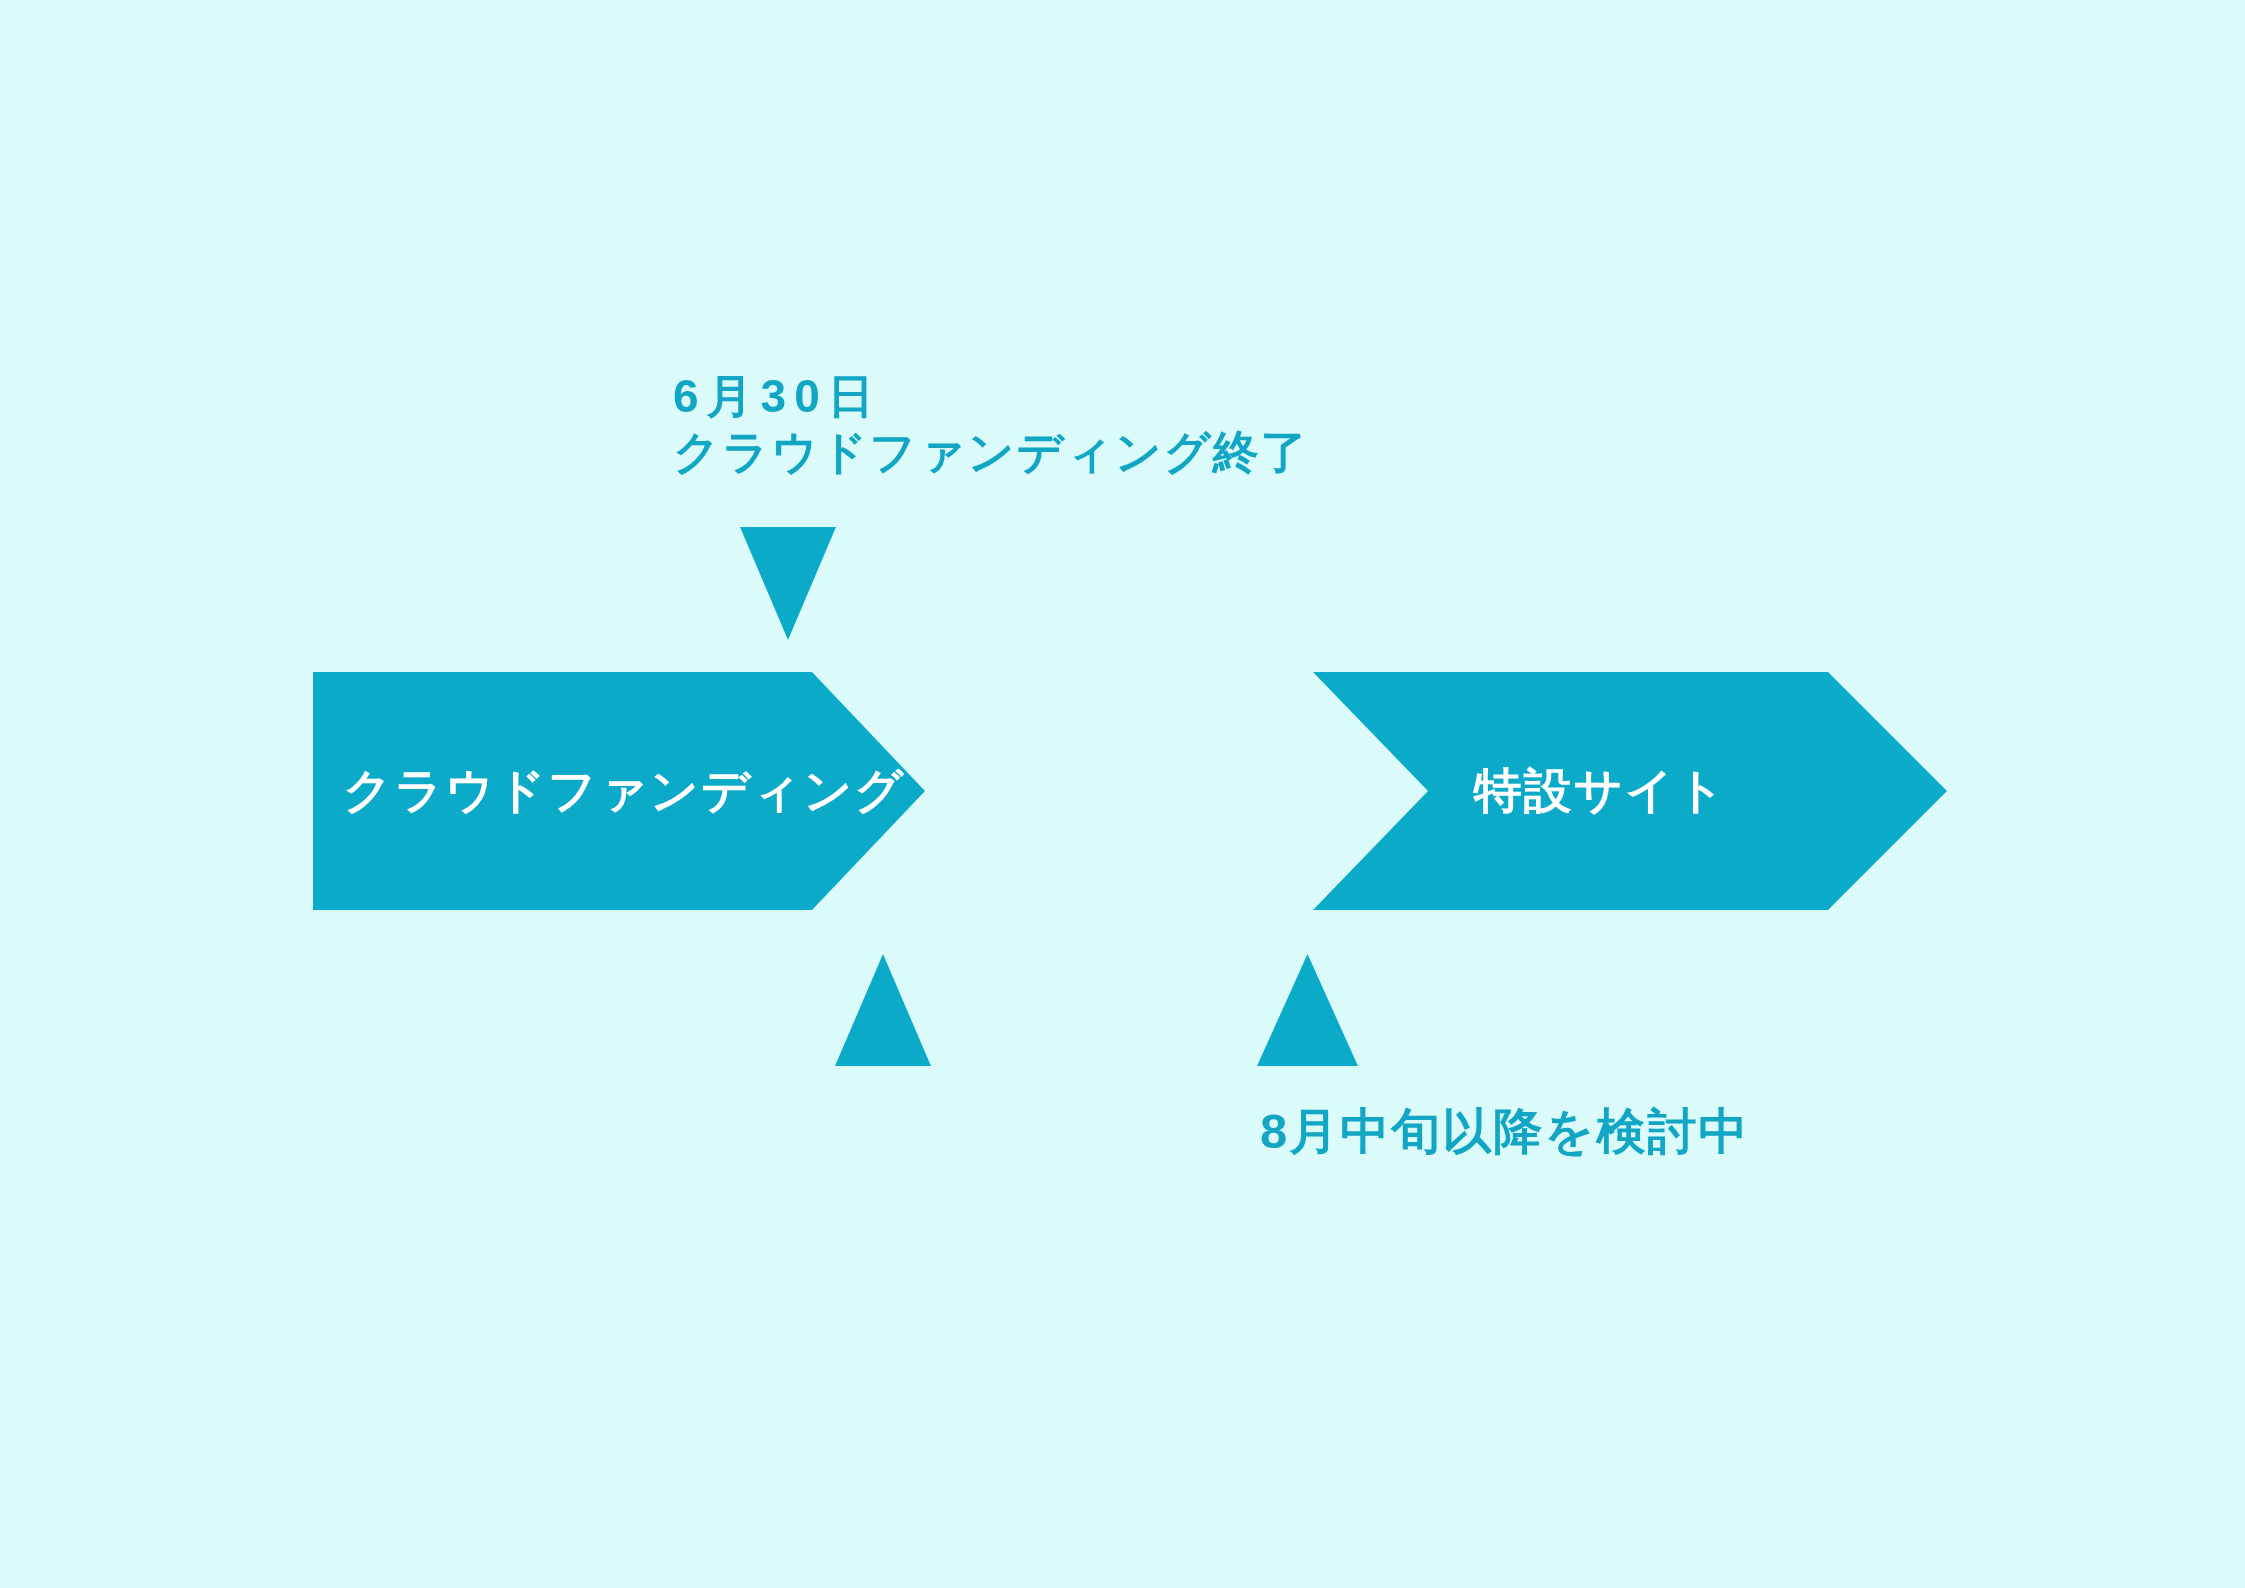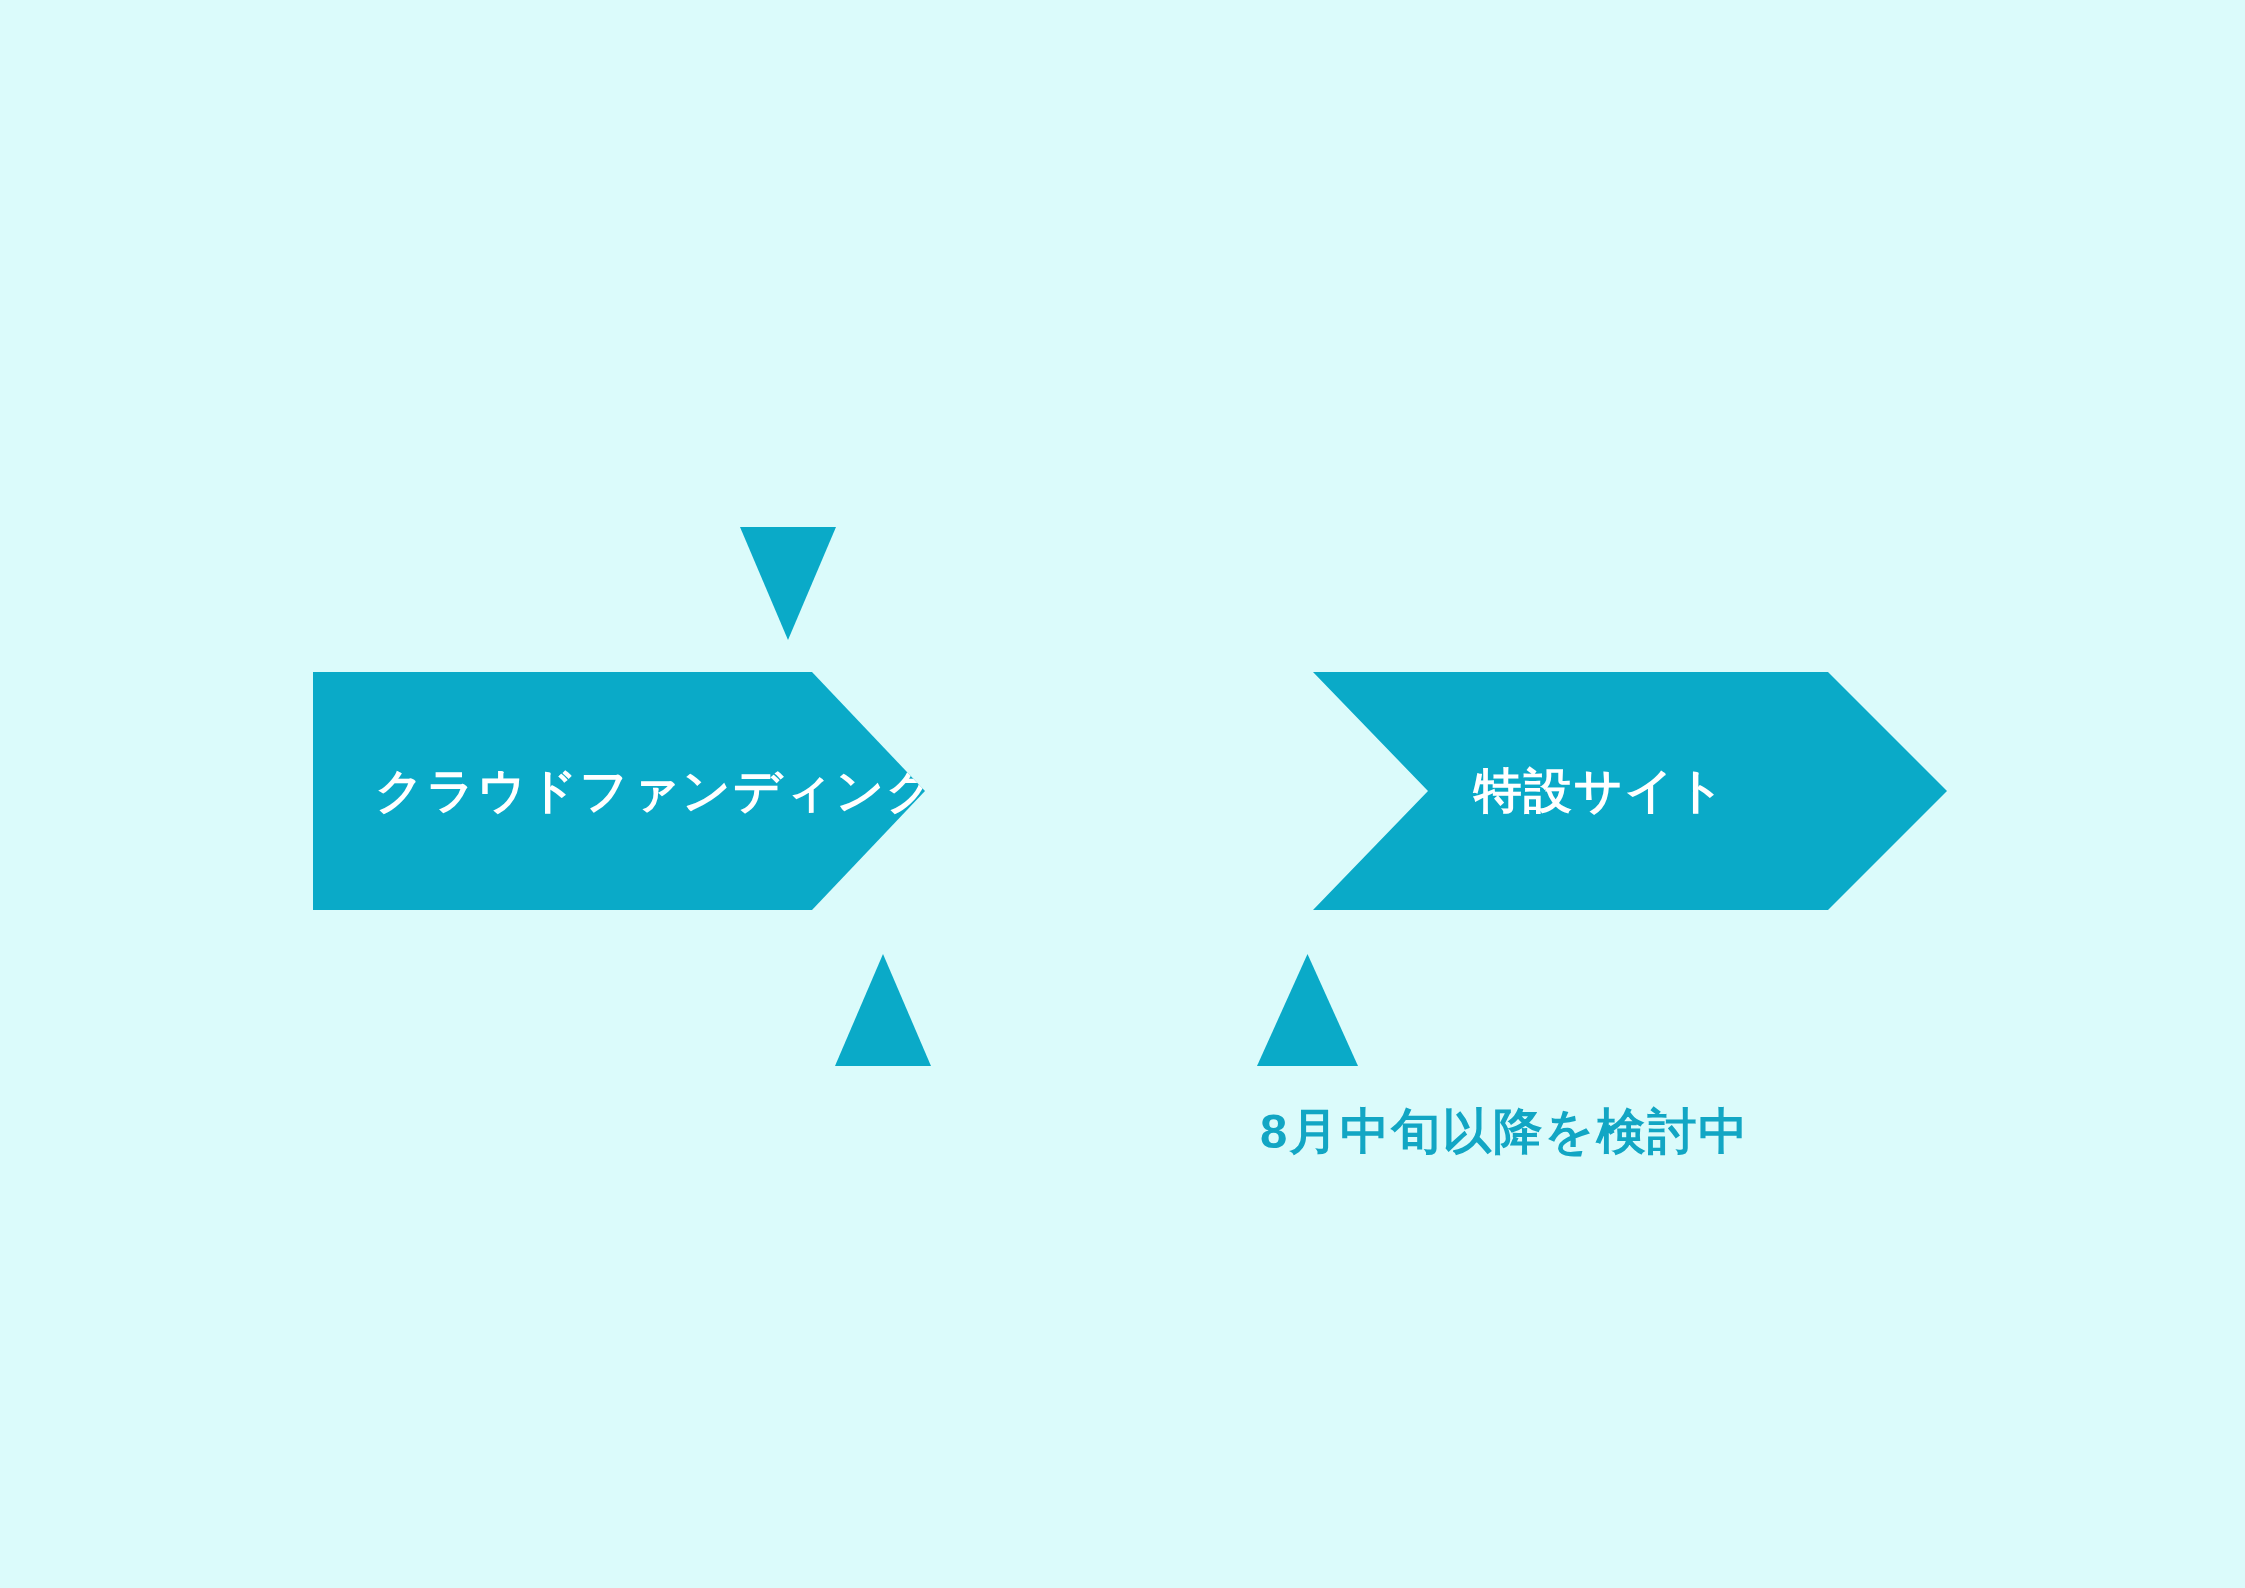--- a/index.html
+++ b/index.html
@@ -36,21 +36,21 @@
     font-weight: bold;
     letter-spacing: 2px;
     white-space: nowrap;
   }
   #stage1 {
     left: 313px;
     width: 612px;
     background: #0AAAC8;
     clip-path: polygon(0 0, 499px 0, 100% 50%, 499px 100%, 0 100%);
   }
-  #stage1 .stage-label { left: 30px; width: 499px; margin-left: 32px; }
+  #stage1 .stage-label { left: 30px; width: 499px; }
   #stage2 {
     left: 843px;
     width: 557px;
     background: #2E8997;
     clip-path: polygon(0 0, 442px 0, 100% 50%, 442px 100%, 0 100%, 114px 50%);
   }
   #stage2 .stage-label { left: 0; width: 442px; }
   #stage3 {
     left: 1313px;
     width: 634px;
@@ -106,20 +106,24 @@
     line-height: 62px;
   }
   .date-line { letter-spacing: 8px; }
   .desc-line { letter-spacing: 2px; }
 </style>
 </head>
 <body>
 
 <div id="canvas">
 
+  <div id="ann-top" class="annotation">
+    <div class="date-line">6月30日</div>
+    <div class="desc-line">クラウドファンディング終了</div>
+  </div>
 
   <div id="marker-down" class="marker"></div>
 
   <div id="stage1" class="stage">
     <div class="stage-label">クラウドファンディング</div>
   </div>
   <div id="stage3" class="stage">
     <div class="stage-label">特設サイト</div>
   </div>
 

